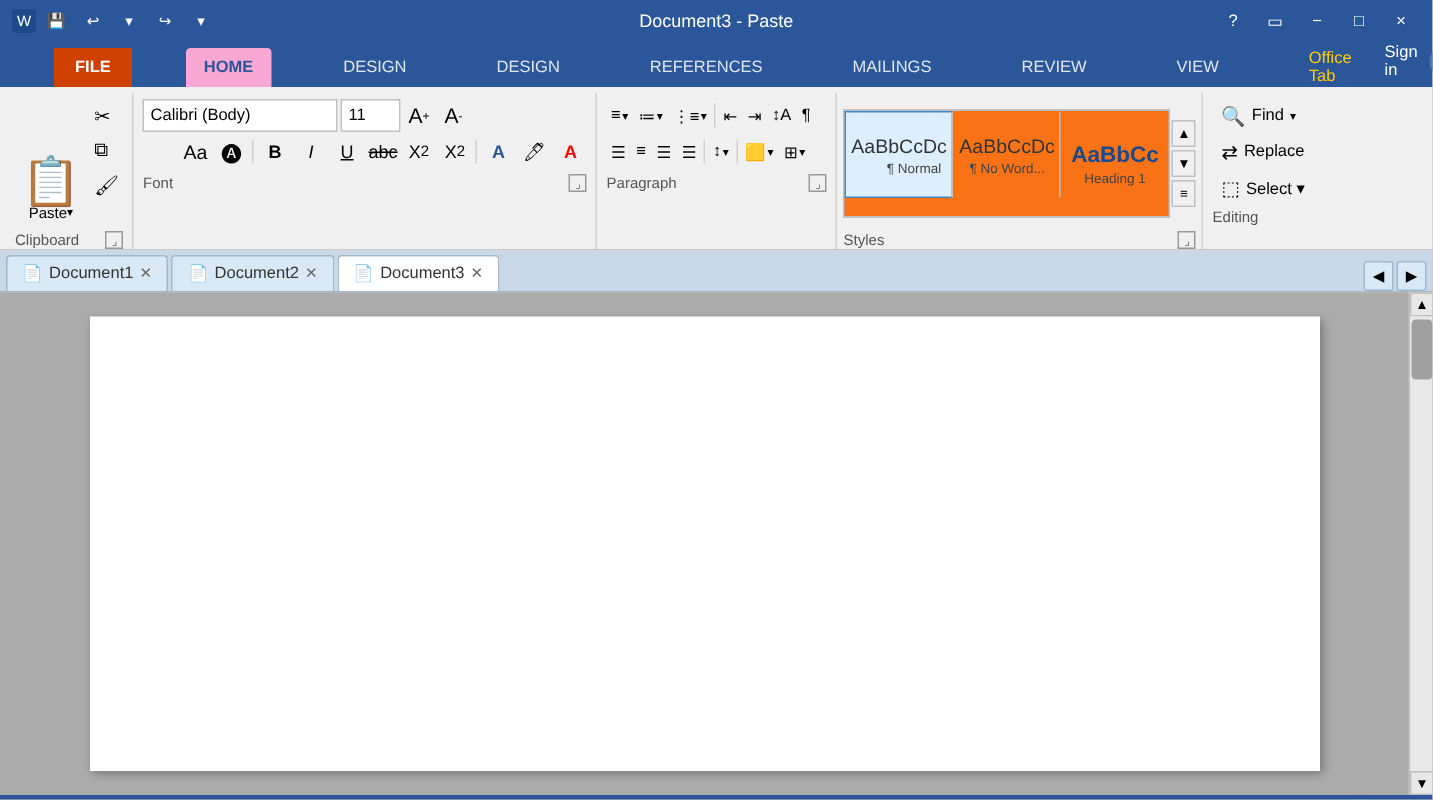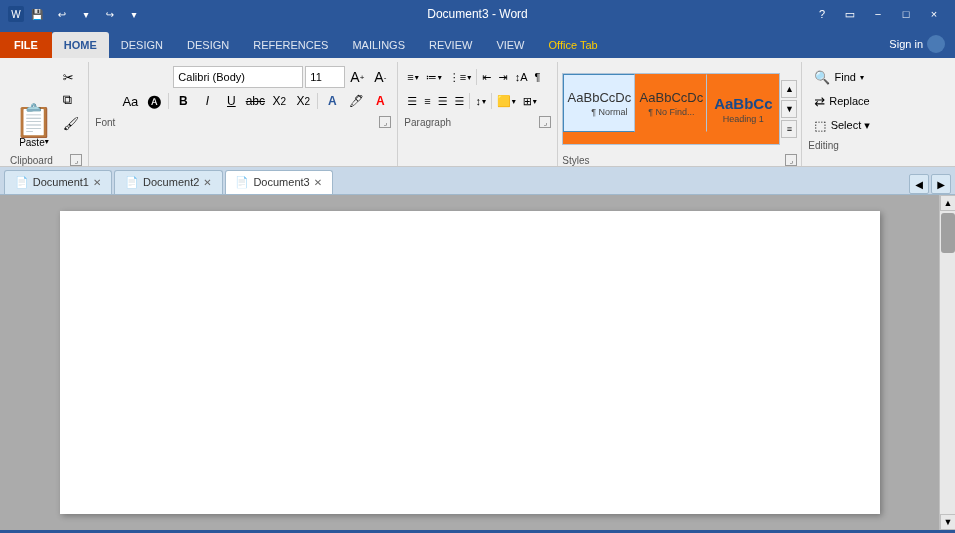--- a/index.html
+++ b/index.html
@@ -32,22 +32,23 @@
     }
     .ribbon-tab {
       padding: 4px 12px 5px;
       font-size: 11px;
       color: rgba(255,255,255,0.85);
       cursor: pointer;
       border-radius: 3px 3px 0 0;
       height: 26px;
       display: flex;
       align-items: center;
-    }
-    .ribbon-tab.active { background: #e5e5e5; color: #2b579a; font-weight: 600; }
+      margin-left: 36px;
+    }
+    .ribbon-tab.active { background: #f9a8d4; color: #2b579a; font-weight: 600; }
     .ribbon-tab.file { background: #d04000; color: white; font-weight: bold; border-radius: 0; padding: 4px 14px 5px; }
     .ribbon-tab.office { color: #ffcc00; }
     .sign-in { margin-left: auto; padding: 4px 10px 5px; color: white; font-size: 11px; display: flex; align-items: center; gap: 4px; cursor: pointer; }
 
     
     .ribbon {
       background: #f0f0f0;
       border-bottom: 1px solid #c8c8c8;
       padding: 4px 4px 0 4px;
       display: flex;
@@ -187,21 +188,21 @@
 
 <div class="title-bar">
   <div class="title-bar-left">
     <div class="title-icon">W</div>
     <div class="qat-btn">💾</div>
     <div class="qat-btn">↩</div>
     <div class="qat-btn">▾</div>
     <div class="qat-btn">↪</div>
     <div class="qat-btn">▾</div>
   </div>
-  <div class="title-bar-center">Document3 - Word</div>
+  <div class="title-bar-center">Document3 - Paste</div>
   <div class="title-bar-right">
     <div class="title-control">?</div>
     <div class="title-control">▭</div>
     <div class="title-control">−</div>
     <div class="title-control">□</div>
     <div class="title-control close">×</div>
   </div>
 </div>
 
 <div class="ribbon-tabs">
@@ -243,21 +244,21 @@
           </div>
       </div>
     </div>
     <div class="group-footer">
       <span>Clipboard</span>
       <div class="expand-btn">⌟</div>
     </div>
   </div>
 
   <div class="ribbon-group" style="padding: 4px 6px 0; min-width: 190px;">
-    <div style="display:flex;flex-direction:column;gap:2px;padding-bottom:2px;align-items:flex-end;">
+    <div style="display:flex;flex-direction:column;gap:2px;padding-bottom:2px;">
       <div style="display:flex;align-items:center;gap:2px;">
         <input type="text" class="font-select" style="width: 130px;" value="Calibri (Body)">
         <div style="display:flex;align-items:center;gap:1px;">
           <input type="text" class="font-size-select" value="11" style="">
           <div class="font-btn" style="font-size:14px;">A<sup style="font-size:8px;">+</sup></div>
           <div class="font-btn" style="font-size:14px;">A<sub style="font-size:8px;">-</sub></div>
         </div>
       </div>
       <div style="display:flex;align-items:center;gap:2px;">
         <div class="font-btn" style="font-size:13px;margin-left:24px;">Aa</div>
@@ -349,21 +350,21 @@
     <div style="display:flex;align-items:center;flex:1;">
       <div style="display:flex;border:1px solid #b0c4d8;background:#f97316;">
 
         <div class="style-item active" style="width:72px;height:58px;display:flex;flex-direction:column;align-items:center;justify-content:center;background:#ddeeff;border-right:1px solid #b0c4d8;">
           <div style="font-size:13px;font-weight:normal;color:#333;">AaBbCcDc</div>
           <div style="font-size:9px;color:#444;margin-top:2px;margin-left:20px;">¶ Normal</div>
         </div>
 
         <div class="style-item" style="width:72px;height:58px;display:flex;flex-direction:column;align-items:center;justify-content:center;border-right:1px solid #b0c4d8;">
           <div style="font-size:13px;color:#333;">AaBbCcDc</div>
-          <div style="font-size:9px;color:#444;margin-top:2px;">¶ No Find...</div>
+          <div style="font-size:9px;color:#444;margin-top:2px;">¶ No Word...</div>
         </div>
 
         <div class="style-item" style="width:72px;height:70px;display:flex;flex-direction:column;align-items:center;justify-content:center;">
           <div style="font-size:15px;font-weight:bold;color:#1a4a8a;">AaBbCc</div>
           <div style="font-size:9px;color:#444;margin-top:2px;">Heading 1</div>
         </div>
       </div>
       <div style="display:flex;flex-direction:column;justify-content:space-between;height:58px;margin-left:1px;">
         <div style="width:16px;height:18px;display:flex;align-items:center;justify-content:center;cursor:pointer;border:1px solid #c0c0c0;background:#f0f0f0;font-size:9px;">▲</div>
         <div style="width:16px;height:18px;display:flex;align-items:center;justify-content:center;cursor:pointer;border:1px solid #c0c0c0;background:#f0f0f0;font-size:9px;">▼</div>

